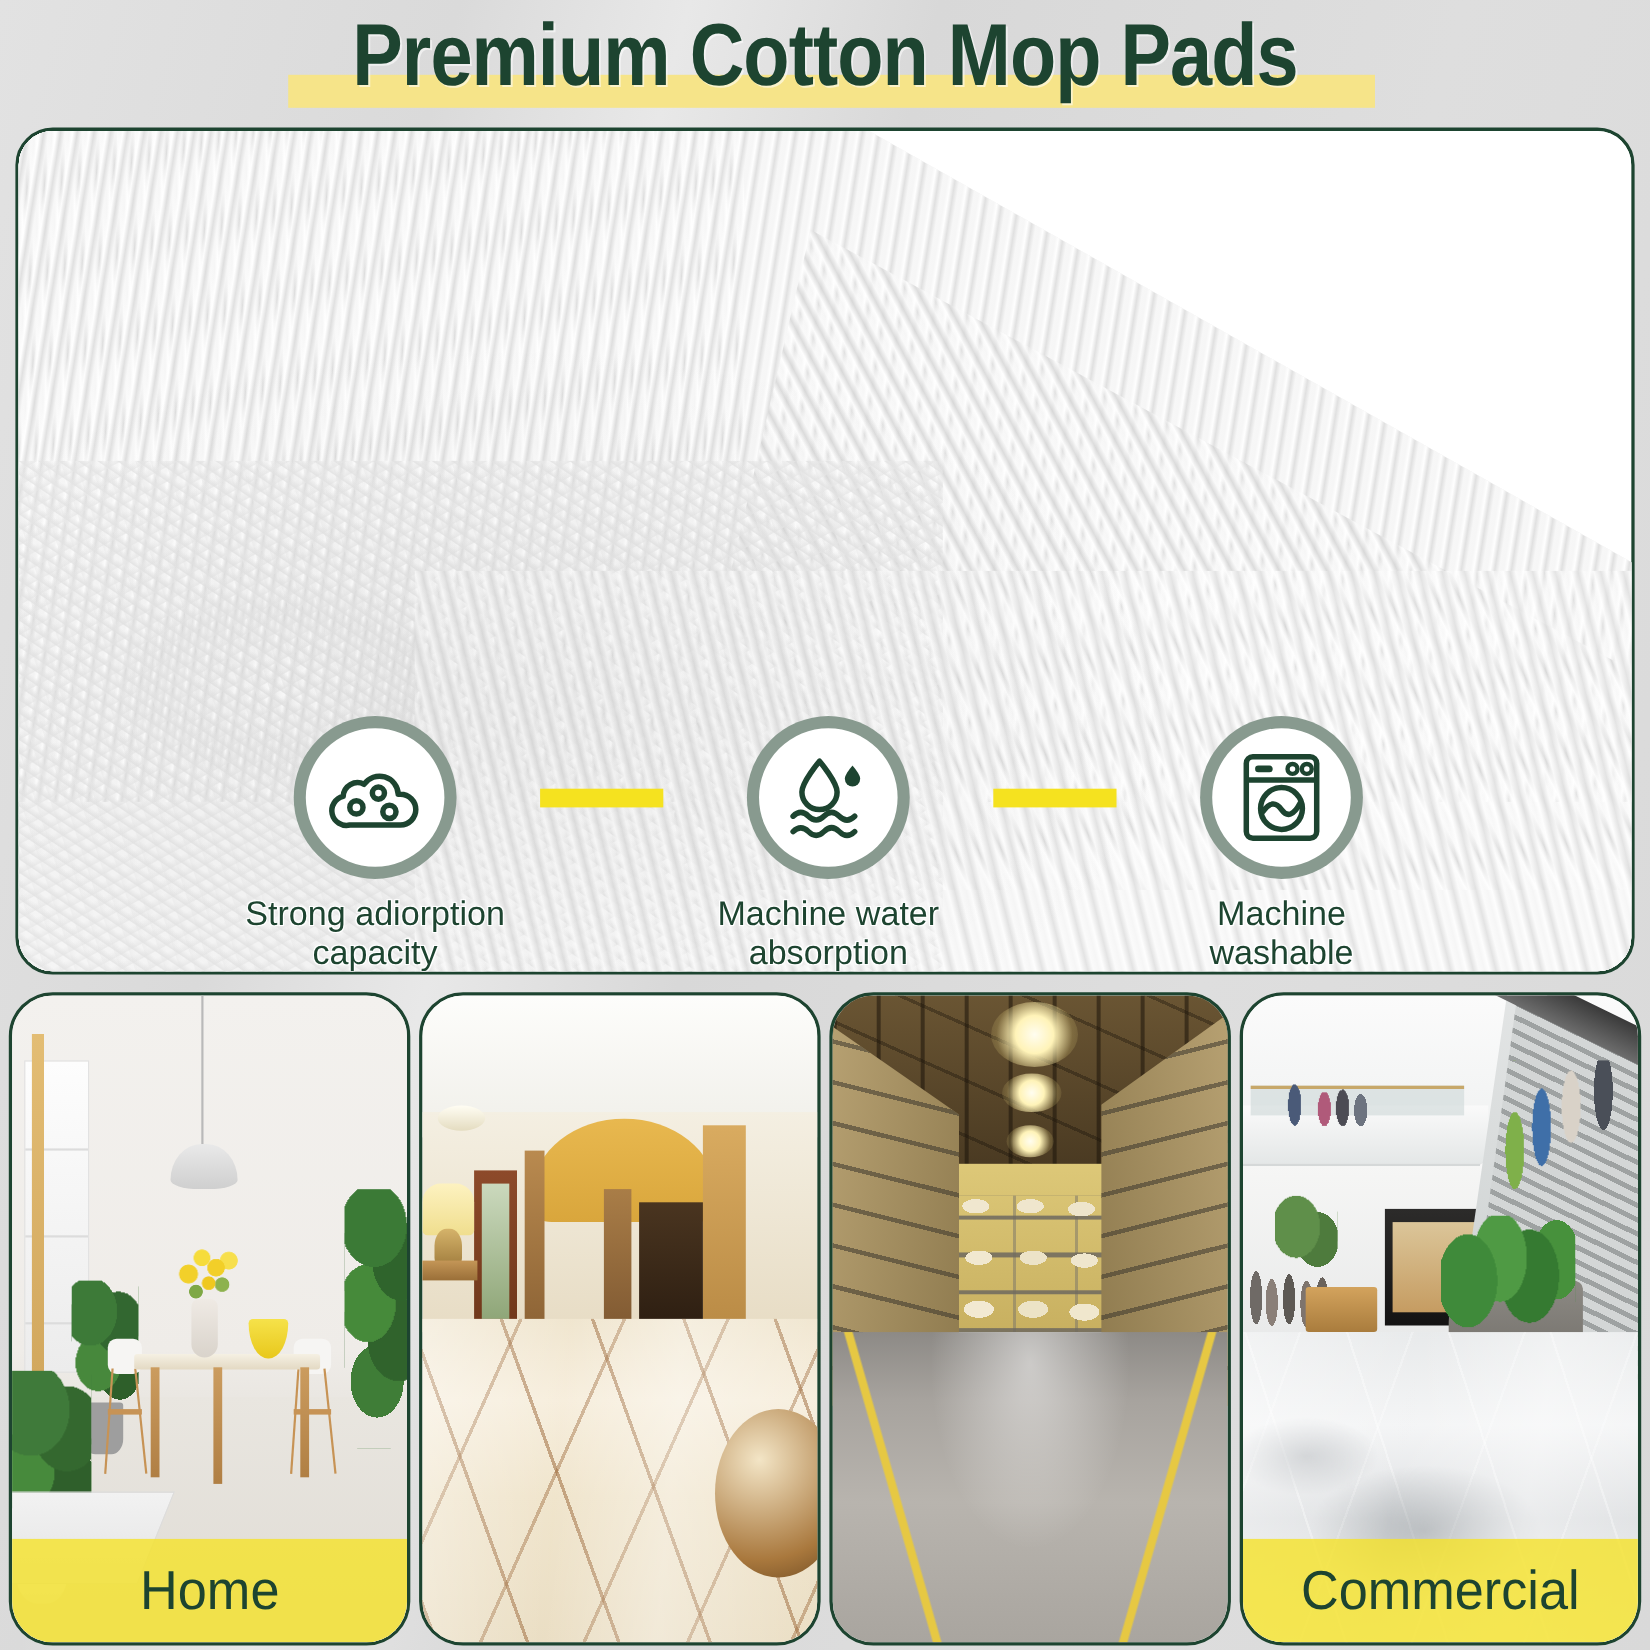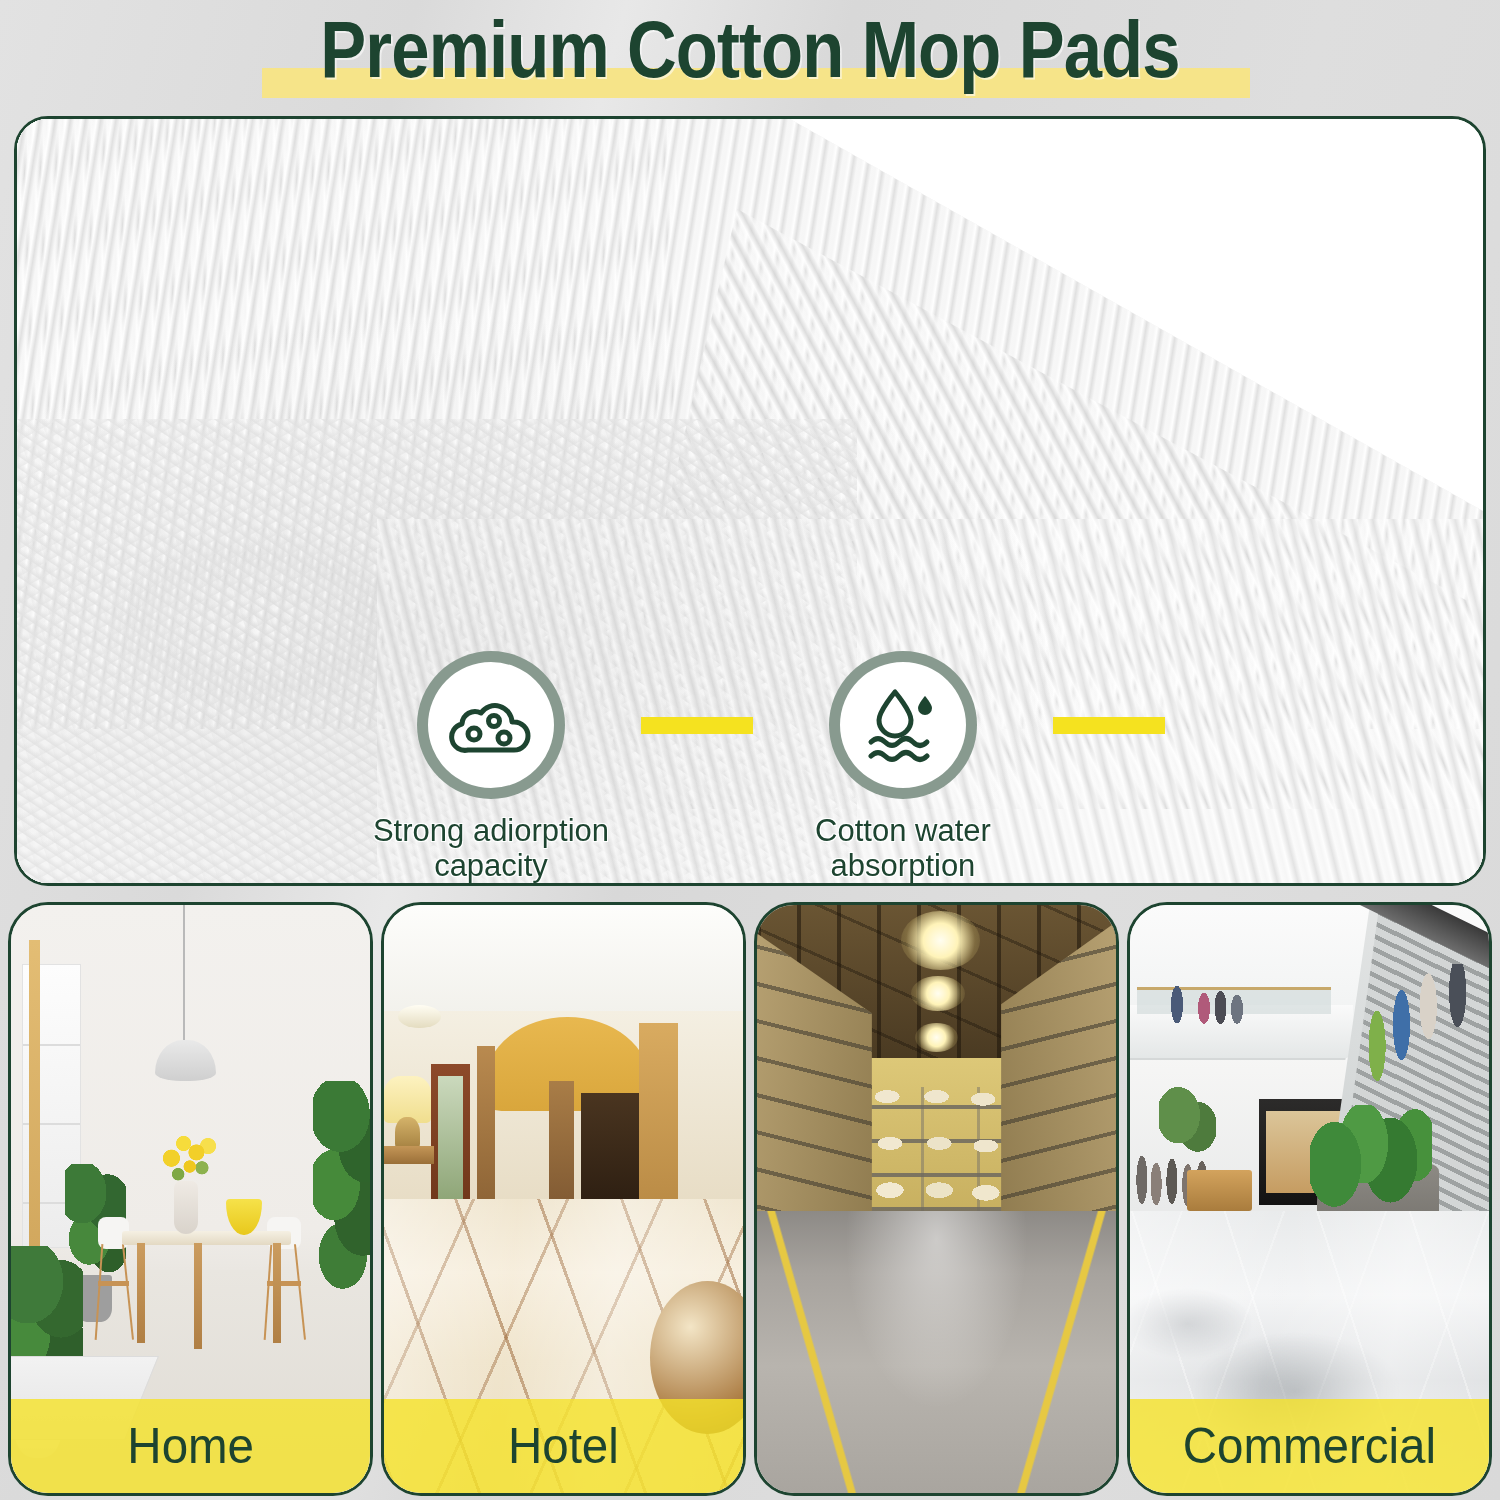--- a/index.html
+++ b/index.html
@@ -445,27 +445,46 @@
           <span>
             <svg width="84" height="78" viewBox="0 0 84 78" fill="none">
               <path d="M34 6 C34 6 18 25 18 34 a16 16 0 0 0 32 0 C50 25 34 6 34 6 Z" stroke="#1d4430" stroke-width="5" stroke-linejoin="round" fill="none"></path>
               <path d="M64 10 C64 10 57 18 57 22 a7 7 0 0 0 14 0 C71 18 64 10 64 10 Z" fill="#1d4430"></path>
               <path d="M10 56 q7 -7 14 0 t14 0 t14 0 t14 0" stroke="#1d4430" stroke-width="5" fill="none" stroke-linecap="round"></path>
               <path d="M10 70 q7 -7 14 0 t14 0 t14 0 t14 0" stroke="#1d4430" stroke-width="5" fill="none" stroke-linecap="round"></path>
             </svg>
           </span>
         </div>
         <div class="feature-label">
-          <span>Cotton water</span><br>
+          <span>Machine water</span><br>
           <span>absorption</span>
         </div>
       </div>
 
       <div class="dash"></div>
 
+      <div class="feature">
+        <div class="circle">
+          <span>
+            <svg width="80" height="84" viewBox="0 0 80 84" fill="none">
+              <rect x="8" y="5" width="64" height="74" rx="6" stroke="#1d4430" stroke-width="5" fill="none"></rect>
+              <line x1="8" y1="26" x2="72" y2="26" stroke="#1d4430" stroke-width="5"></line>
+              <rect x="16" y="13" width="16" height="6" rx="3" fill="#1d4430"></rect>
+              <circle cx="50" cy="16" r="4.5" stroke="#1d4430" stroke-width="4" fill="none"></circle>
+              <circle cx="63" cy="16" r="4.5" stroke="#1d4430" stroke-width="4" fill="none"></circle>
+              <circle cx="40" cy="52" r="19" stroke="#1d4430" stroke-width="5" fill="none"></circle>
+              <path d="M23 55 q9 -13 17 -2 t17 -6" stroke="#1d4430" stroke-width="5" fill="none" stroke-linecap="round"></path>
+            </svg>
+          </span>
+        </div>
+        <div class="feature-label">
+          <span>Machine</span><br>
+          <span>washable</span>
+        </div>
+      </div>
 
     </div>
   </div>
 
   <div class="scenes">
 
     <div class="scene">
       <div class="scene-art">
         <div class="home-wall"></div>
         <div class="home-floor"></div>
@@ -521,23 +540,20 @@
         <div class="hotel-door"></div>
         <div class="hotel-doorglass"></div>
         <div class="hotel-lamp-shade"></div>
         <div class="hotel-lamp-base"></div>
         <div class="hotel-console"></div>
         <div class="hotel-floor"></div>
         <div class="hotel-grid-a"></div>
         <div class="hotel-grid-b"></div>
         <div class="hotel-gloss"></div>
         <div class="hotel-ball"></div>
-      </div>
-      <div class="scene-band">
-        <span class="scene-label">Hotel</span>
       </div>
     </div>
 
     <div class="scene">
       <div class="scene-art">
         <div class="wh-ceiling"></div>
         <div class="wh-truss"></div>
         <div class="wh-backwall"></div>
         <div class="wh-backrack"></div>
         <div class="wh-pallets"></div>

